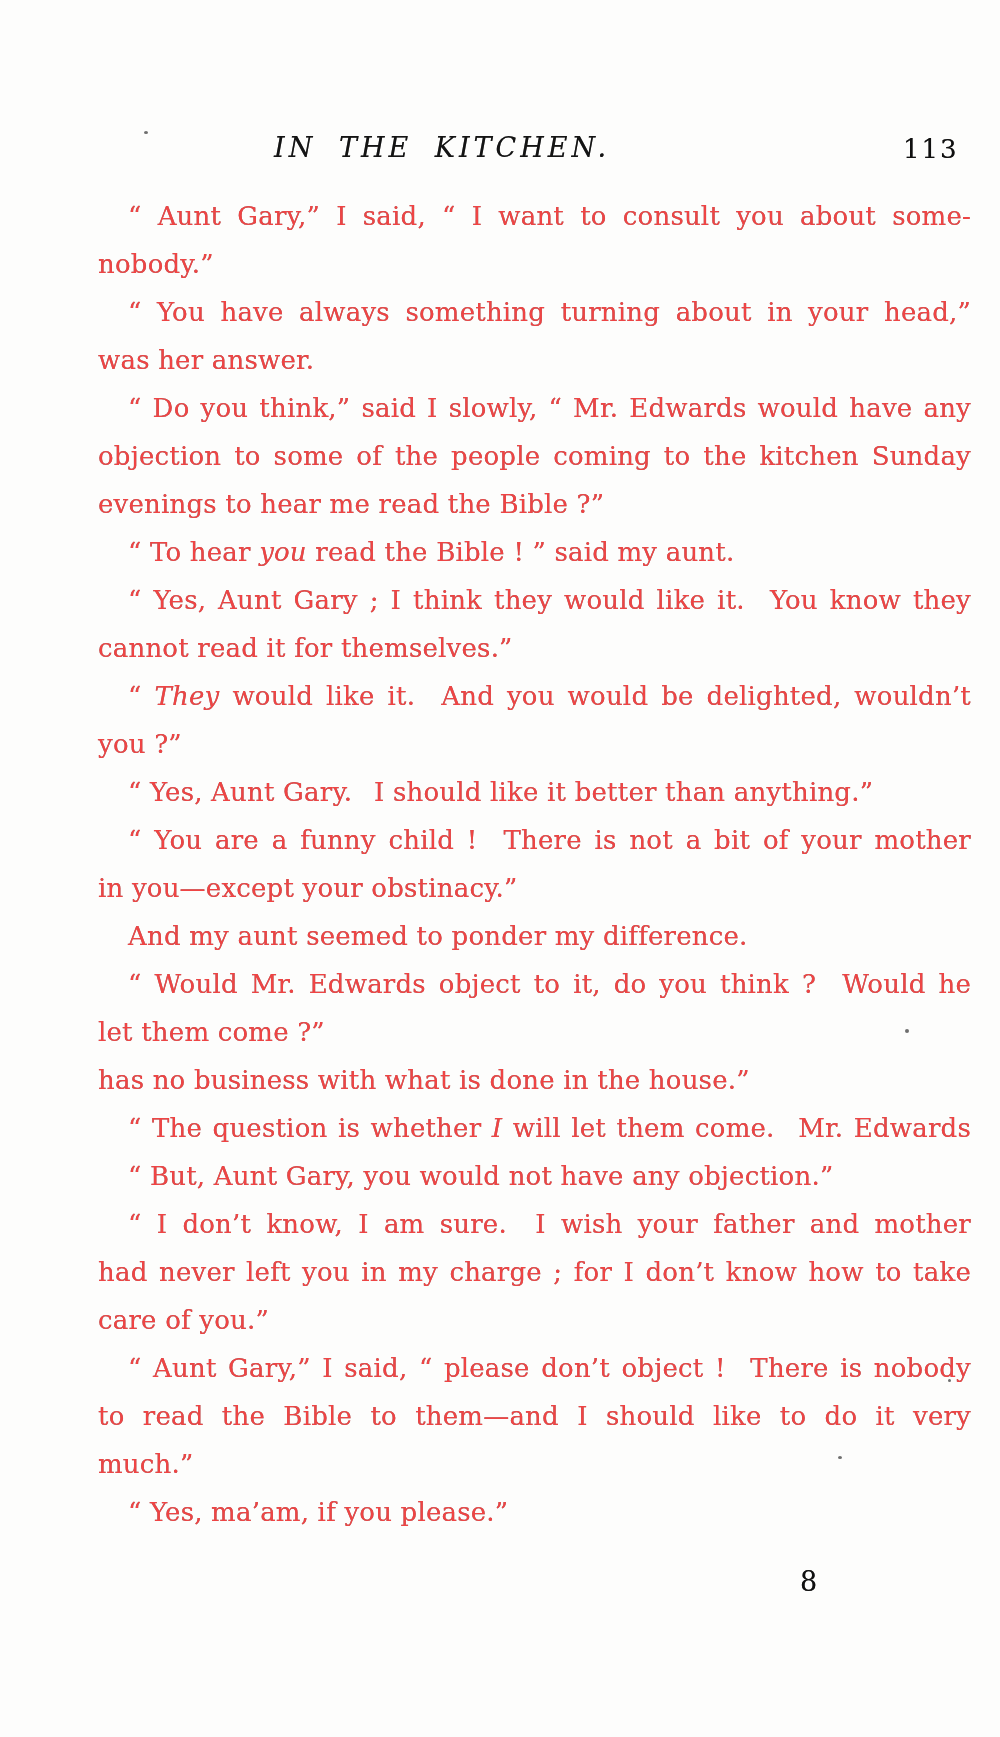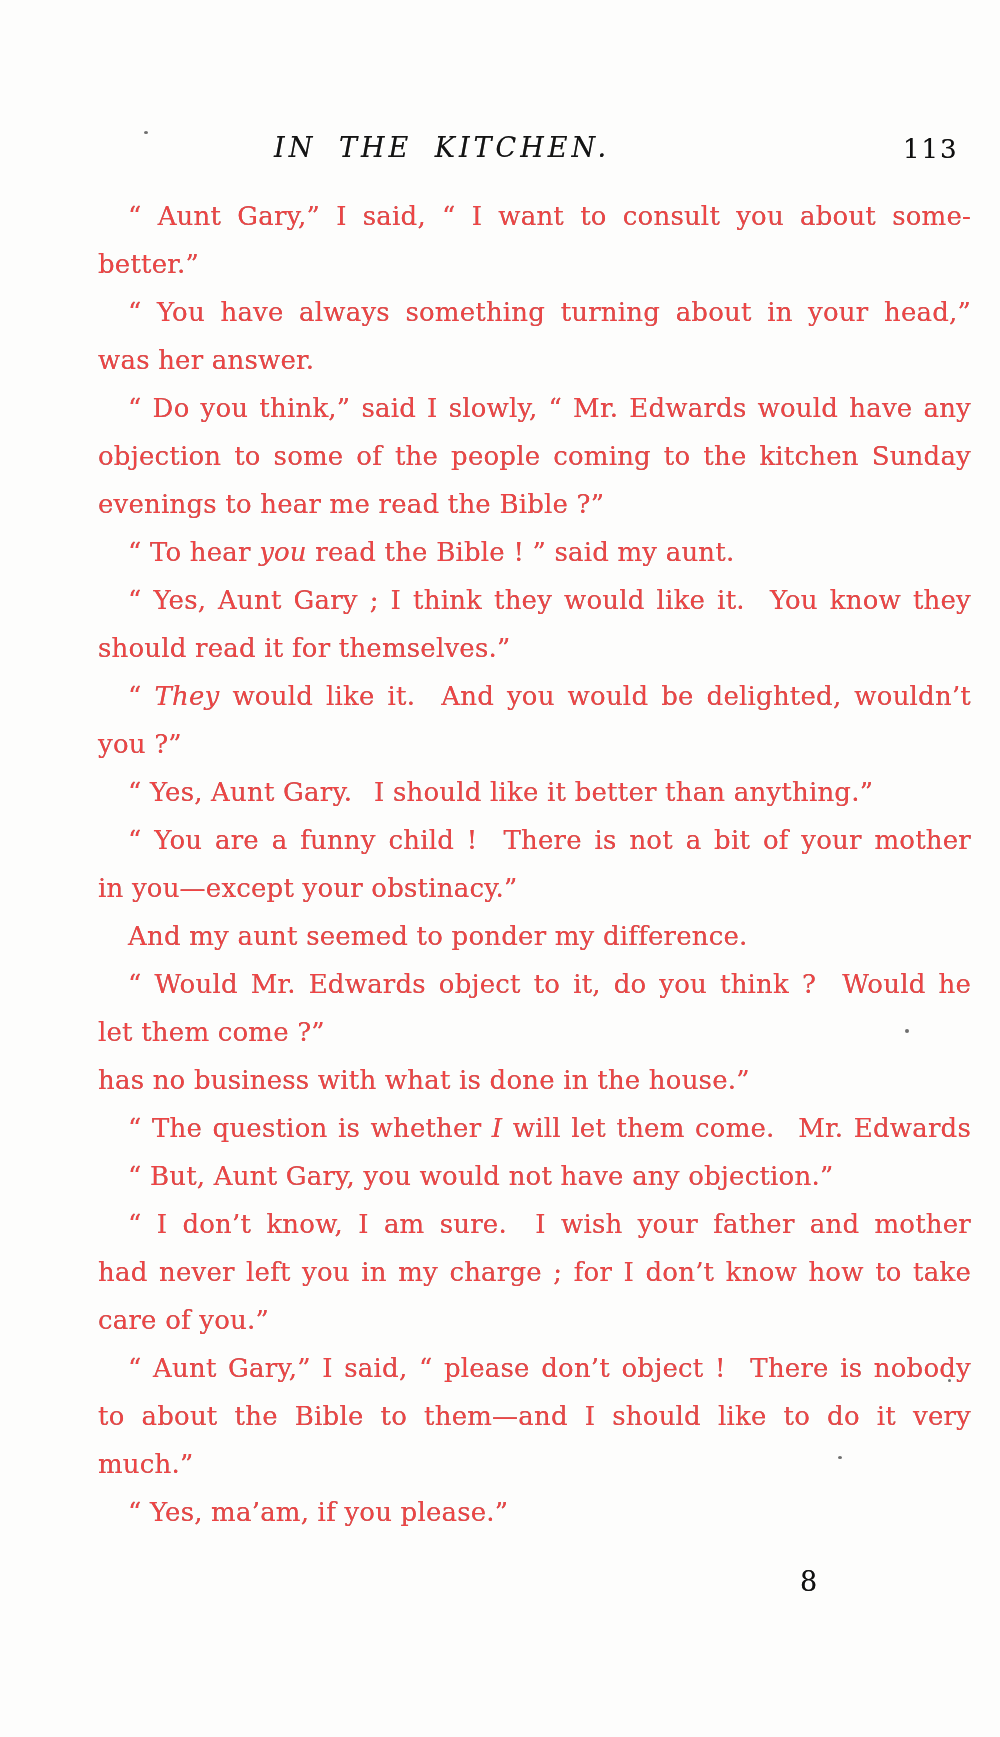--- a/index.html
+++ b/index.html
@@ -97,37 +97,37 @@
 
   <div class="running-header">
     <span class="header-title">IN THE KITCHEN.</span>
   </div>
 
   <div class="page-number">113</div>
 
   <div class="text-block">
       <div class="para">
         <div class="line first"><span>“ Aunt Gary,” I said, “ I want to consult you about some-</span></div>
-        <div class="line last"><span>better.”</span></div>
+        <div class="line last"><span>nobody.”</span></div>
       </div>
       <div class="para">
         <div class="line first"><span>“ You have always something turning about in your head,”</span></div>
         <div class="line last"><span>was her answer.</span></div>
       </div>
       <div class="para">
         <div class="line first"><span>“ Do you think,” said I slowly, “ Mr. Edwards would have any</span></div>
         <div class="line"><span>objection to some of the people coming to the kitchen Sunday</span></div>
         <div class="line last"><span>evenings to hear me read the Bible ?”</span></div>
       </div>
       <div class="para">
         <div class="line first last"><span>“ To hear </span><i>you</i><span> read the Bible ! ” said my aunt.</span></div>
       </div>
       <div class="para">
         <div class="line first"><span>“ Yes, Aunt Gary ;  I think they would like it.  You know they</span></div>
-        <div class="line last"><span>should read it for themselves.”</span></div>
+        <div class="line last"><span>cannot read it for themselves.”</span></div>
       </div>
       <div class="para">
         <div class="line first"><span>“ </span><i>They</i><span> would like it.  And you would be delighted, wouldn’t</span></div>
         <div class="line last"><span>you ?”</span></div>
       </div>
       <div class="para">
         <div class="line first last"><span>“ Yes, Aunt Gary.  I should like it better than anything.”</span></div>
       </div>
       <div class="para">
         <div class="line first"><span>“ You are a funny child !  There is not a bit of your mother</span></div>
@@ -147,21 +147,21 @@
       <div class="para">
         <div class="line first last"><span>“ But, Aunt Gary, you would not have any objection.”</span></div>
       </div>
       <div class="para">
         <div class="line first"><span>“ I don’t know, I am sure.  I wish your father and mother</span></div>
         <div class="line"><span>had never left you in my charge ; for I don’t know how to take</span></div>
         <div class="line last"><span>care of you.”</span></div>
       </div>
       <div class="para">
         <div class="line first"><span>“ Aunt Gary,” I said, “ please don’t object !  There is nobody</span></div>
-        <div class="line"><span>to about the Bible to them—and I should like to do it very</span></div>
+        <div class="line"><span>to read the Bible to them—and I should like to do it very</span></div>
         <div class="line last"><span>much.”</span></div>
       </div>
       <div class="para">
         <div class="line first last"><span>“ Yes, ma’am, if you please.”</span></div>
       </div>
     </div>
 
   <div class="signature-mark">8</div>
 
   <div class="speck speck-1"></div>

